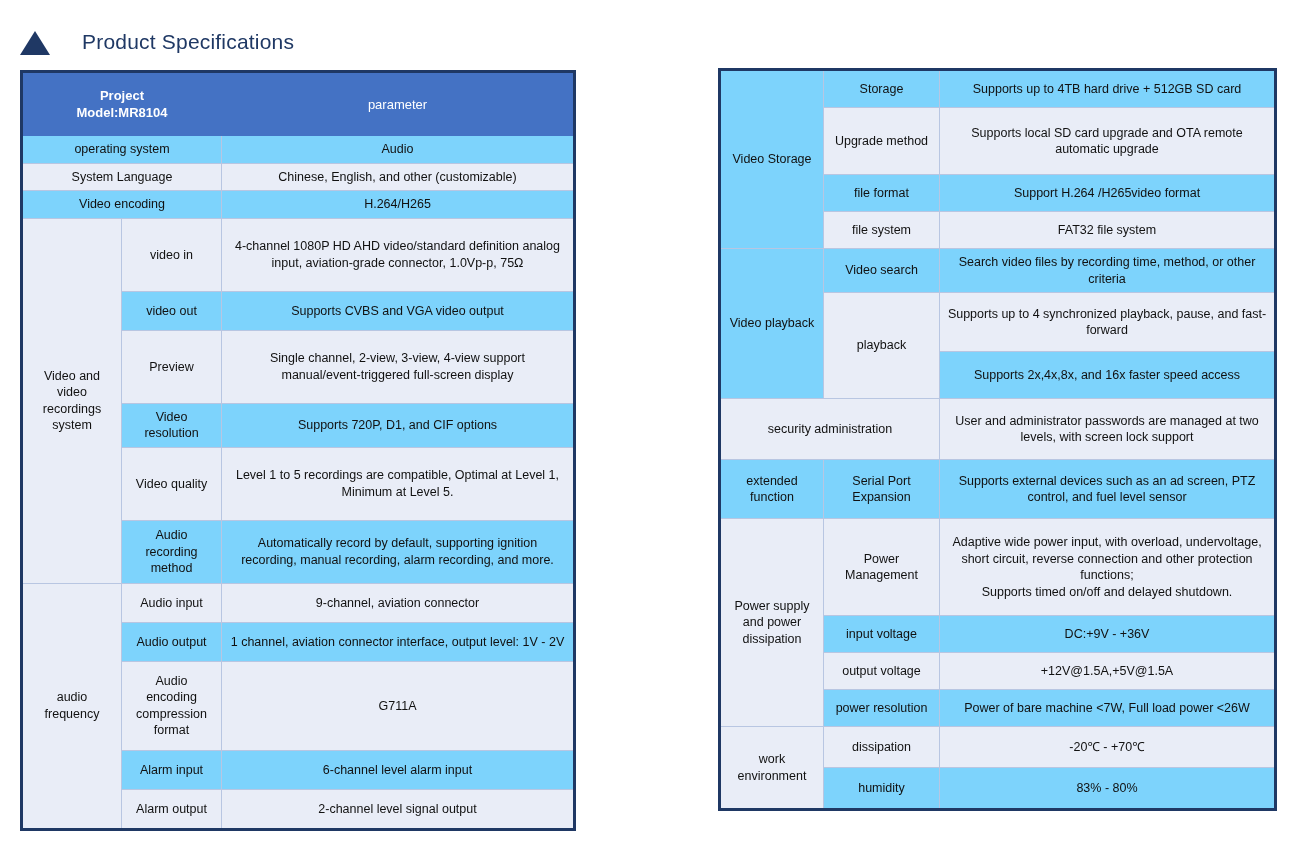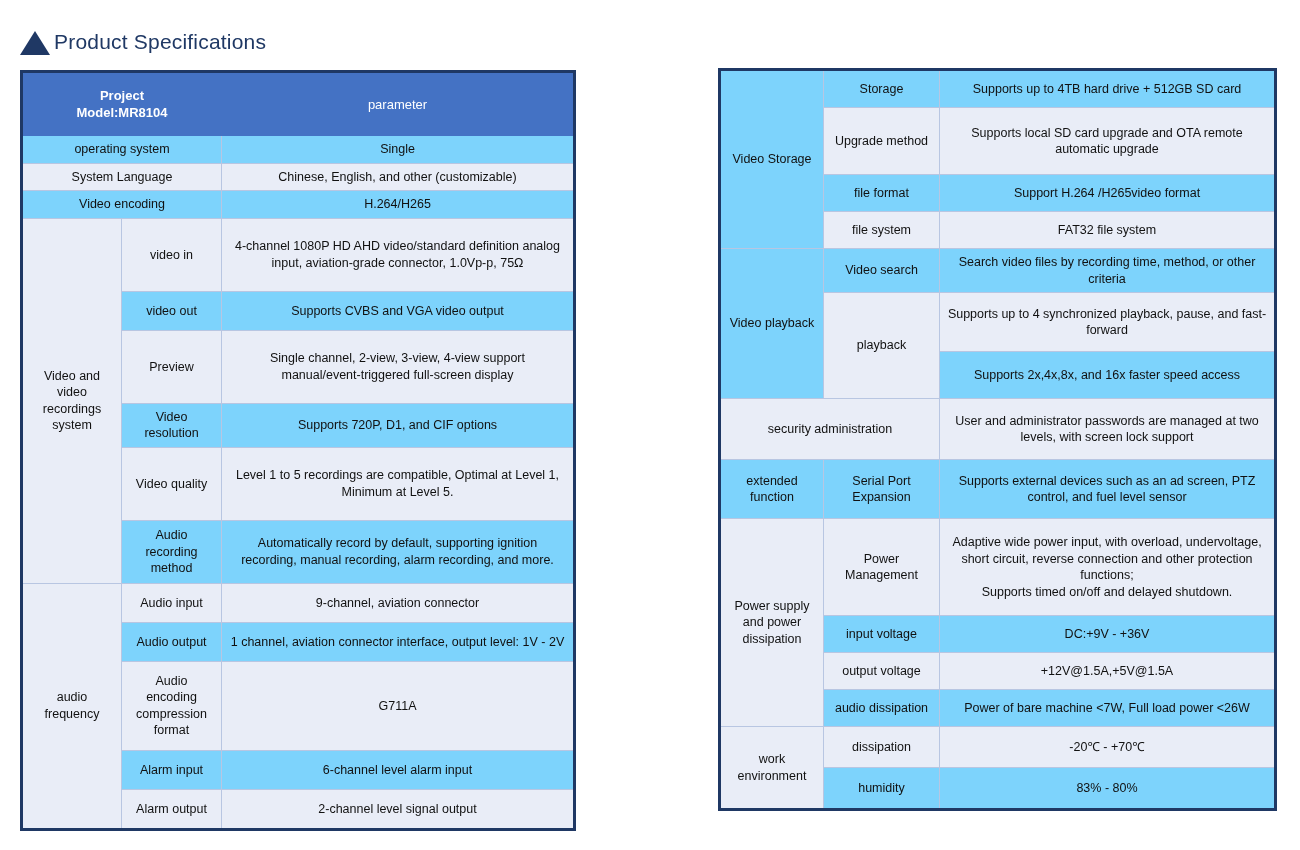--- a/index.html
+++ b/index.html
@@ -16,21 +16,21 @@
     overflow: hidden;
   }
 
   
   #page-heading {
     position: absolute;
     left: 20px;
     top: 28px;
     display: flex;
     align-items: center;
-    gap: 4px;
+    gap: 32px;
     text-align: center;
   }
   #heading-marker {
     width: 0;
     height: 0;
     border-left: 15px solid transparent;
     border-right: 15px solid transparent;
     border-bottom: 24px solid #1F3864;
     margin-top: 3px;
   }
@@ -96,21 +96,21 @@
     <tr>
       <th class="hdr" colspan="2">
         <div>Project</div>
         <div>Model:MR8104</div>
       </th>
       <th class="hdr hdr-param">parameter</th>
     </tr>
 
     <tr>
       <td class="plain" colspan="2">operating system</td>
-      <td class="plain">Single</td>
+      <td class="plain">Audio</td>
     </tr>
     <tr>
       <td class="shade" colspan="2">System Language</td>
       <td class="shade">Chinese, English, and other (customizable)</td>
     </tr>
     <tr>
       <td class="plain" colspan="2">Video encoding</td>
       <td class="plain">H.264/H265</td>
     </tr>
 
@@ -221,21 +221,21 @@
     </tr>
     <tr>
       <td class="plain">input voltage</td>
       <td class="plain" style="height:26px">DC:+9V - +36V</td>
     </tr>
     <tr>
       <td class="shade">output voltage</td>
       <td class="shade" style="height:26px">+12V@1.5A,+5V@1.5A</td>
     </tr>
     <tr>
-      <td class="plain">audio dissipation</td>
+      <td class="plain">power resolution</td>
       <td class="plain" style="height:26px">Power of bare machine &lt;7W, Full load power &lt;26W</td>
     </tr>
 
     <tr>
       <td class="shade" rowspan="2">work environment</td>
       <td class="shade">dissipation</td>
       <td class="shade" style="height:30px">-20℃ - +70℃</td>
     </tr>
     <tr>
       <td class="plain">humidity</td>

